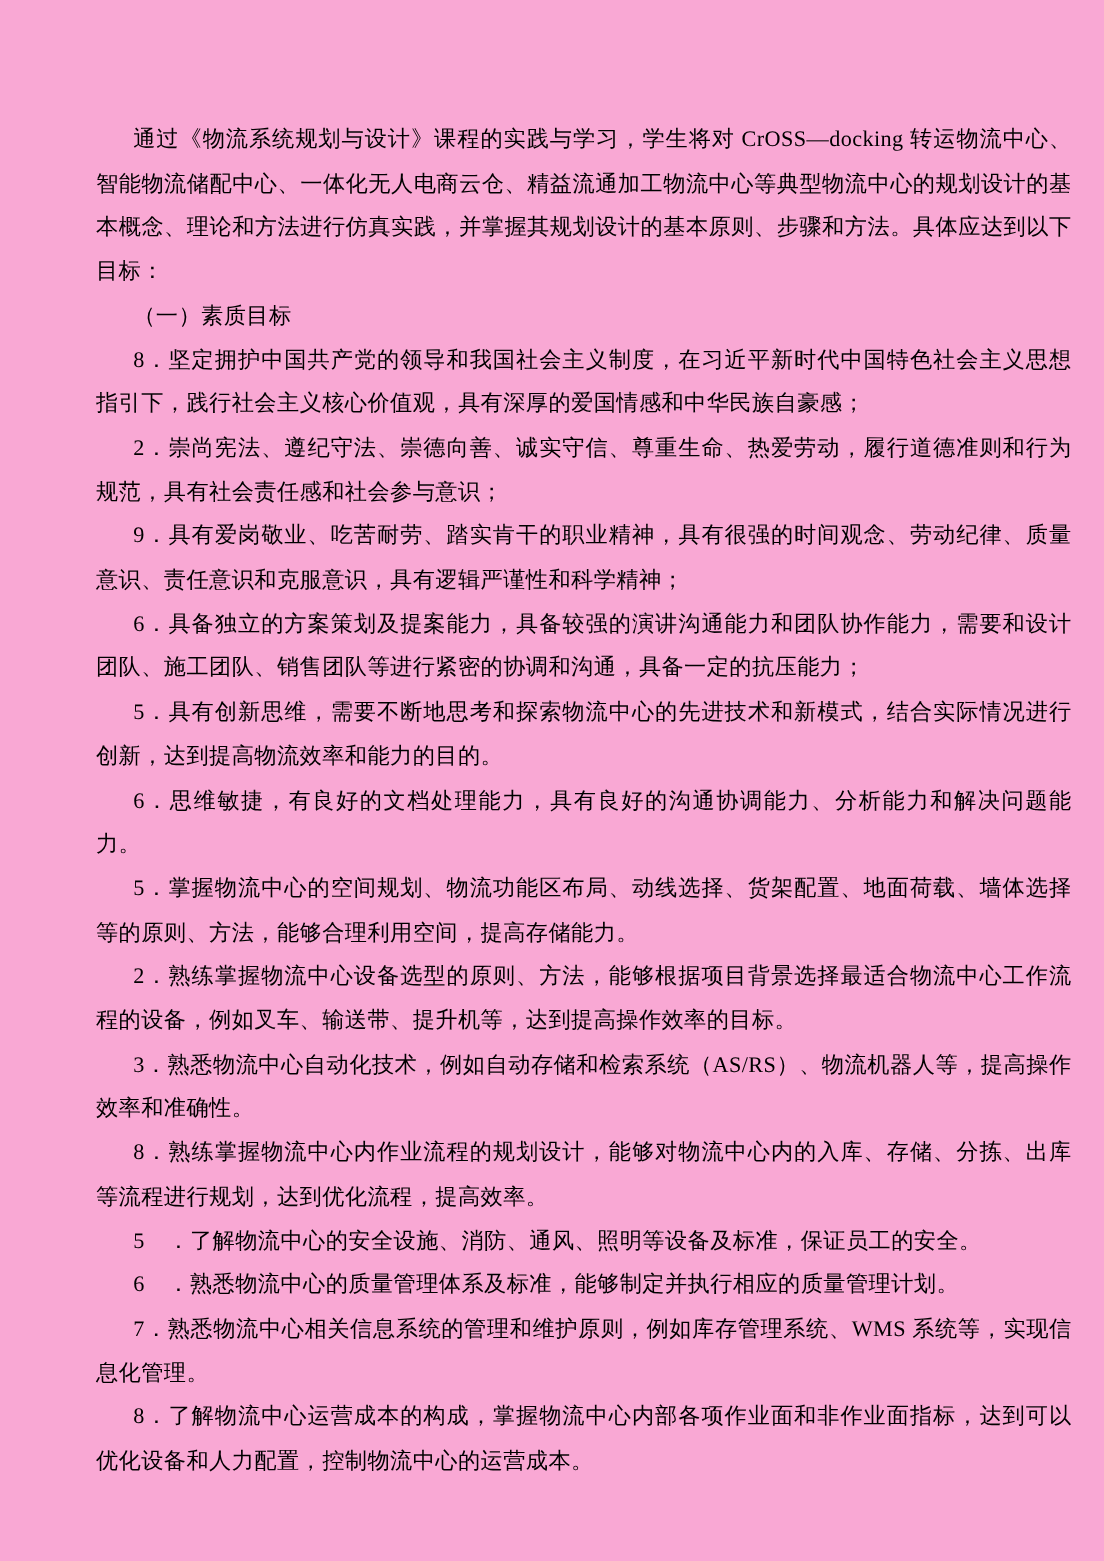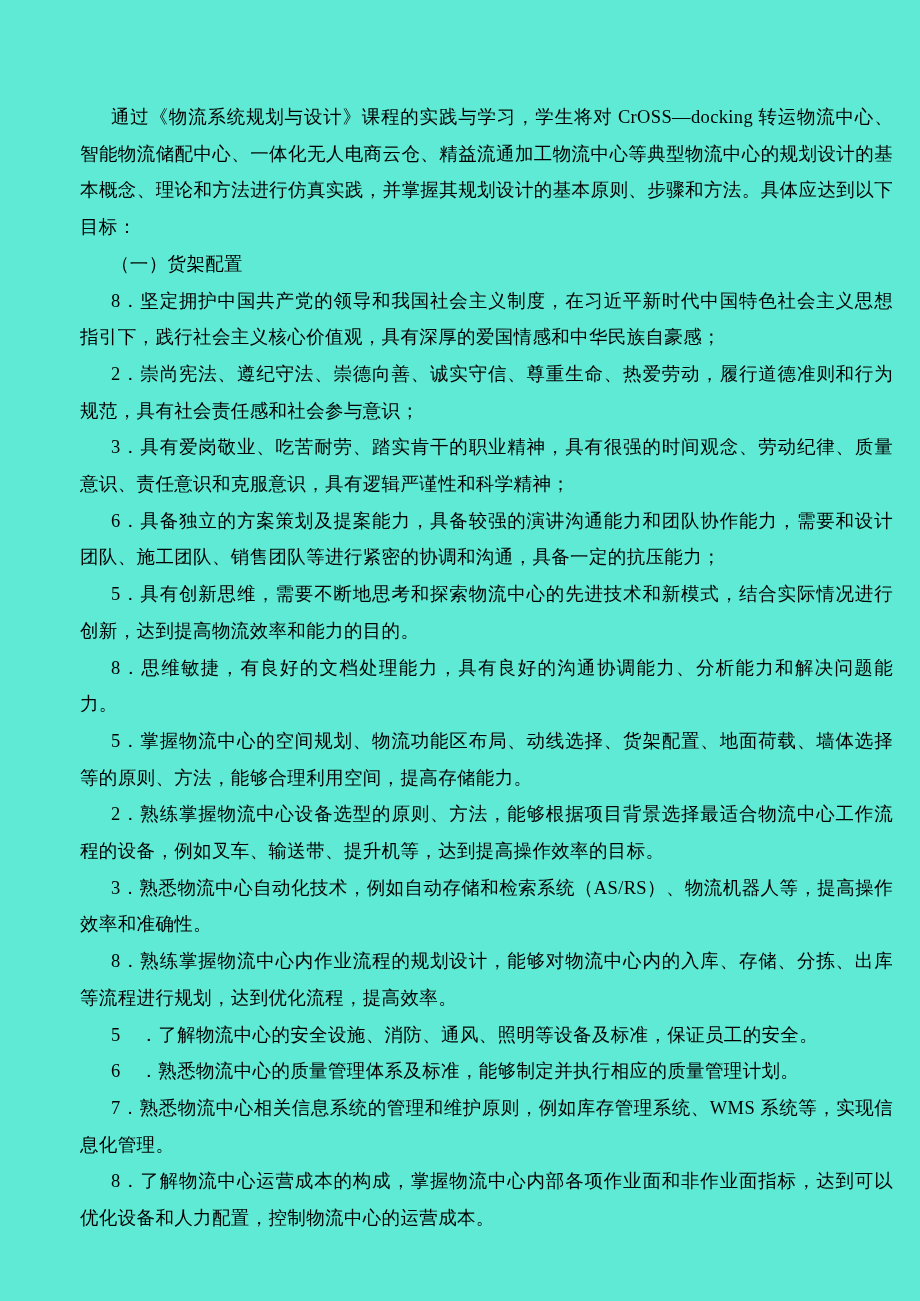--- a/index.html
+++ b/index.html
@@ -5,21 +5,21 @@
   html, body {
     margin: 0;
     padding: 0;
     background: #ffffff;
   }
   .page {
     position: relative;
     box-sizing: border-box;
     width: 920px;
     height: 1301px;
-    background: #5eead4;
+    background: #f9a8d4;
     padding: 99px 27px 0 80px;
     overflow: hidden;
     font-family: "Liberation Serif", "DejaVu Serif", serif;
     font-size: 18.5px;
     line-height: 36.7px;
     color: #000000;
   }
   .para {
     margin: 0;
     text-align: justify;
@@ -28,28 +28,28 @@
     word-break: break-all;
   }
 </style>
 </head>
 <body>
 
 <div class="page">
 
   <p class="para">通过《物流系统规划与设计》课程的实践与学习，学生将对 CrOSS—docking 转运物流中心、智能物流储配中心、一体化无人电商云仓、精益流通加工物流中心等典型物流中心的规划设计的基本概念、理论和方法进行仿真实践，并掌握其规划设计的基本原则、步骤和方法。具体应达到以下目标：</p>
 
-  <p class="para">（一）货架配置</p>
+  <p class="para">（一）素质目标</p>
 
   <p class="para">8．坚定拥护中国共产党的领导和我国社会主义制度，在习近平新时代中国特色社会主义思想指引下，践行社会主义核心价值观，具有深厚的爱国情感和中华民族自豪感；</p>
   <p class="para">2．崇尚宪法、遵纪守法、崇德向善、诚实守信、尊重生命、热爱劳动，履行道德准则和行为规范，具有社会责任感和社会参与意识；</p>
-  <p class="para">3．具有爱岗敬业、吃苦耐劳、踏实肯干的职业精神，具有很强的时间观念、劳动纪律、质量意识、责任意识和克服意识，具有逻辑严谨性和科学精神；</p>
+  <p class="para">9．具有爱岗敬业、吃苦耐劳、踏实肯干的职业精神，具有很强的时间观念、劳动纪律、质量意识、责任意识和克服意识，具有逻辑严谨性和科学精神；</p>
   <p class="para">6．具备独立的方案策划及提案能力，具备较强的演讲沟通能力和团队协作能力，需要和设计团队、施工团队、销售团队等进行紧密的协调和沟通，具备一定的抗压能力；</p>
   <p class="para">5．具有创新思维，需要不断地思考和探索物流中心的先进技术和新模式，结合实际情况进行创新，达到提高物流效率和能力的目的。</p>
-  <p class="para">8．思维敏捷，有良好的文档处理能力，具有良好的沟通协调能力、分析能力和解决问题能力。</p>
+  <p class="para">6．思维敏捷，有良好的文档处理能力，具有良好的沟通协调能力、分析能力和解决问题能力。</p>
 
 
   <p class="para">5．掌握物流中心的空间规划、物流功能区布局、动线选择、货架配置、地面荷载、墙体选择等的原则、方法，能够合理利用空间，提高存储能力。</p>
   <p class="para">2．熟练掌握物流中心设备选型的原则、方法，能够根据项目背景选择最适合物流中心工作流程的设备，例如叉车、输送带、提升机等，达到提高操作效率的目标。</p>
   <p class="para">3．熟悉物流中心自动化技术，例如自动存储和检索系统（AS/RS）、物流机器人等，提高操作效率和准确性。</p>
   <p class="para">8．熟练掌握物流中心内作业流程的规划设计，能够对物流中心内的入库、存储、分拣、出库等流程进行规划，达到优化流程，提高效率。</p>
   <p class="para">5　．了解物流中心的安全设施、消防、通风、照明等设备及标准，保证员工的安全。</p>
   <p class="para">6　．熟悉物流中心的质量管理体系及标准，能够制定并执行相应的质量管理计划。</p>
   <p class="para">7．熟悉物流中心相关信息系统的管理和维护原则，例如库存管理系统、WMS 系统等，实现信息化管理。</p>
   <p class="para">8．了解物流中心运营成本的构成，掌握物流中心内部各项作业面和非作业面指标，达到可以优化设备和人力配置，控制物流中心的运营成本。</p>

